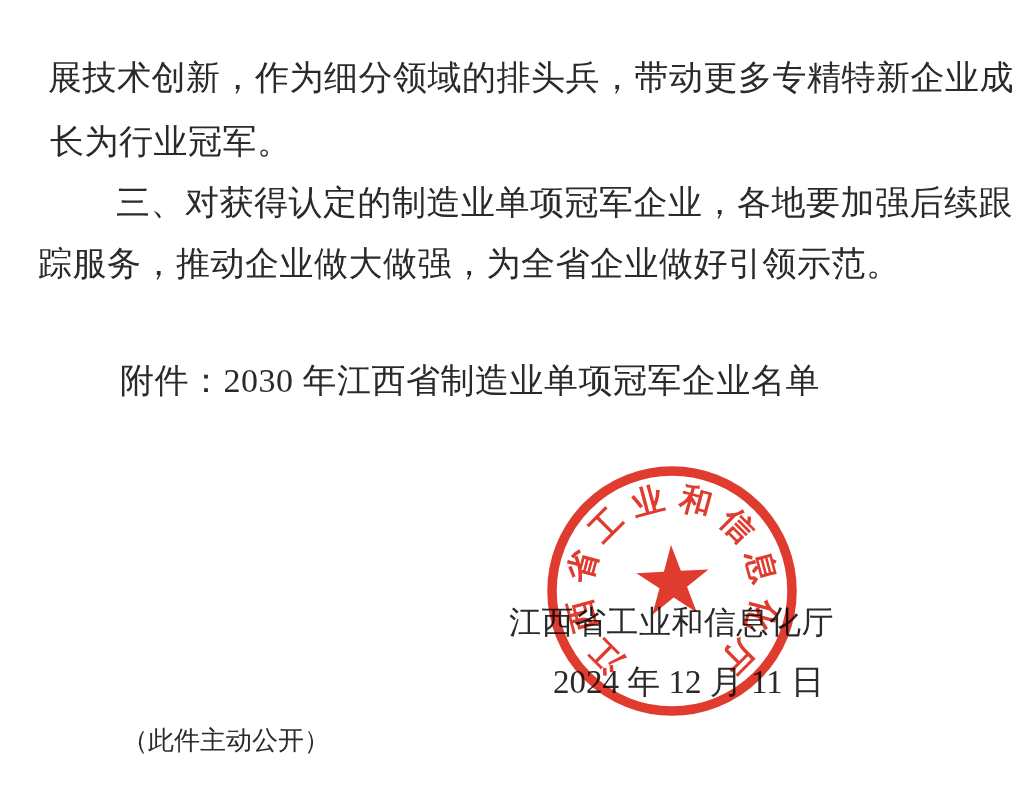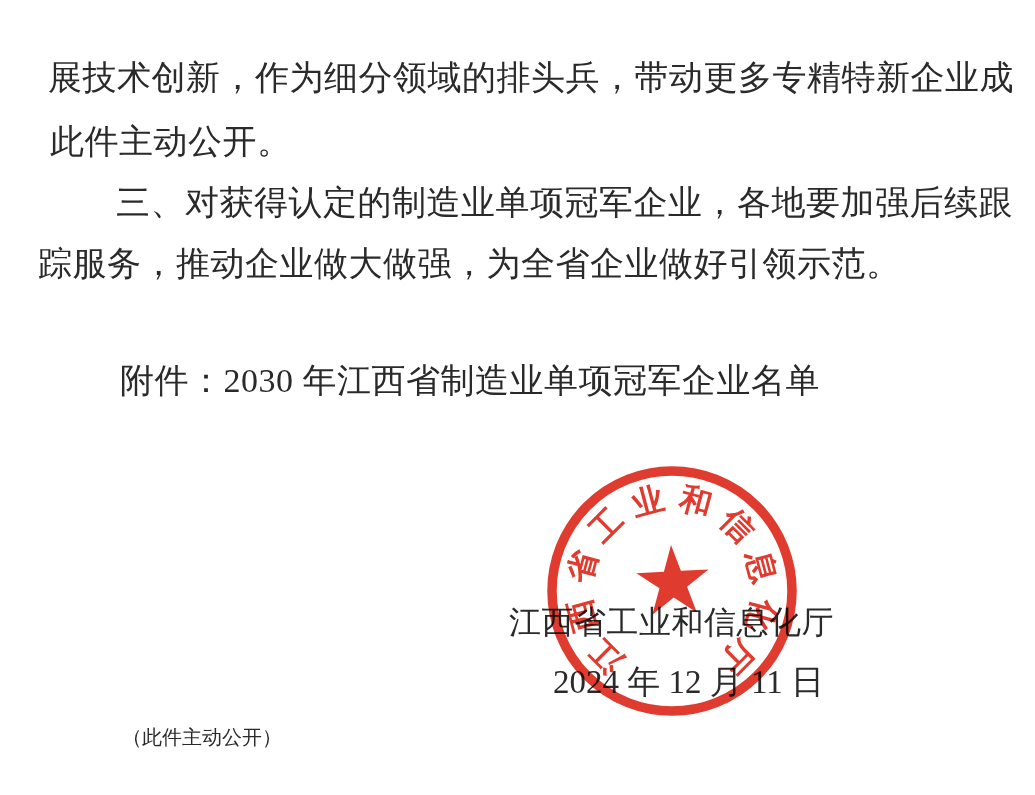--- a/index.html
+++ b/index.html
@@ -28,21 +28,21 @@
     white-space: pre;
     color: var(--text-color);
   }
   .body-l1 { left: 48px;  top: 58px;  letter-spacing: 0.5px; }
   .body-l2 { left: 50px;  top: 122px; letter-spacing: 0.5px; }
   .body-l3 { left: 116px; top: 183px; letter-spacing: 0.5px; }
   .body-l4 { left: 38px;  top: 244px; letter-spacing: 0.5px; }
   .attachment { left: 120px; top: 361px; letter-spacing: 0.5px; }
   .issuer { left: 509px; top: 604px; font-size: 32px; letter-spacing: 0.5px; }
   .issue-date { left: 553px; top: 664px; font-size: 33px; }
-  .note { left: 122px; top: 726px; font-size: 20px; }
+  .note { left: 122px; top: 726px; font-size: 26px; }
   .seal {
     position: absolute;
     left: 537px; top: 456px;
     width: 270px; height: 270px;
     mix-blend-mode: multiply;
     opacity: 0.93;
     pointer-events: none;
   }
   .seal svg { display: block; width: 270px; height: 270px; }
   .seal circle {
@@ -60,21 +60,21 @@
     dominant-baseline: central;
   }
 </style>
 </head>
 <body>
 
 <div class="page">
 
   <p class="line body-l1">展技术创新，作为细分领域的排头兵，带动更多专精特新企业成</p>
 
-  <p class="line body-l2">此件主动公开。</p>
+  <p class="line body-l2">长为行业冠军。</p>
 
   <p class="line body-l3">三、对获得认定的制造业单项冠军企业，各地要加强后续跟</p>
 
   <p class="line body-l4">踪服务，推动企业做大做强，为全省企业做好引领示范。</p>
 
   <p class="line attachment">附件：2030 年江西省制造业单项冠军企业名单</p>
 
   <p class="line issuer">江西省工业和信息化厅</p>
 
   <p class="line issue-date">2024 年 12 月 11 日</p>

